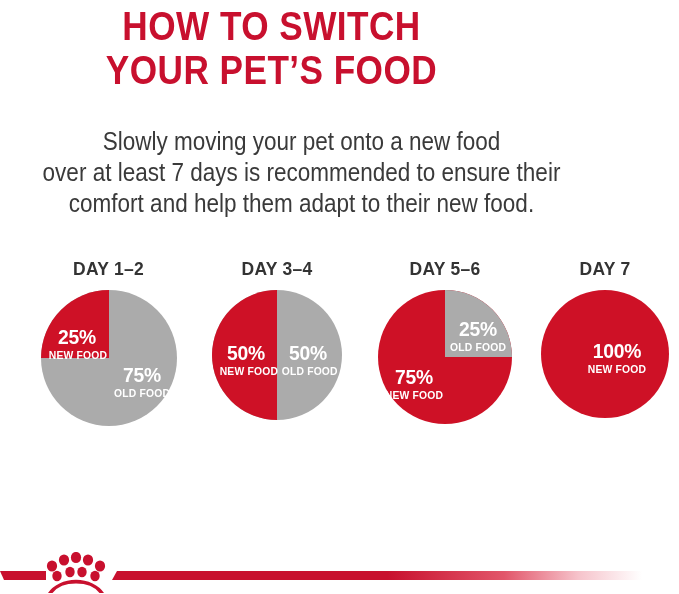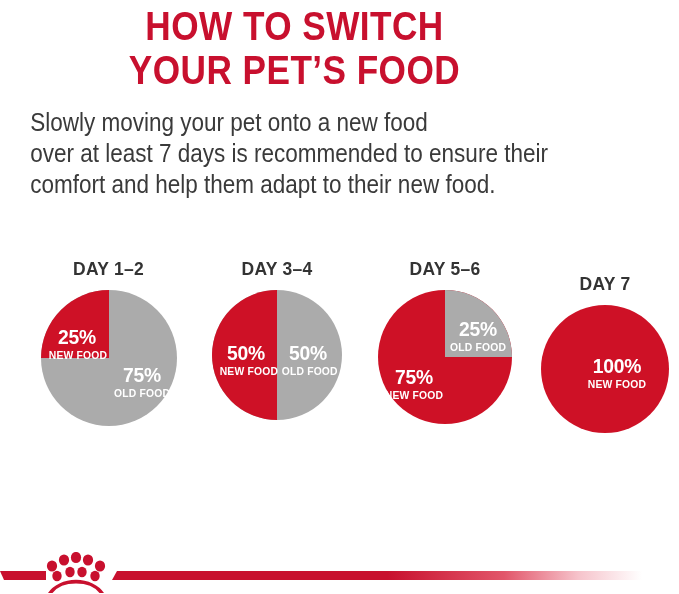--- a/index.html
+++ b/index.html
@@ -16,41 +16,40 @@
     -webkit-font-smoothing: antialiased;
   }
 
   
   .title-block {
     position: absolute;
     top: 4px;
     left: 0;
     width: 543px;
     text-align: center;
-    padding-left: 23px;
   }
   .title-line {
     color: #C8102E;
     font-family: "Liberation Sans", sans-serif;
     font-weight: bold;
     font-size: 40px;
     line-height: 44px;
     letter-spacing: 0.5px;
     transform: scaleX(0.88);
     transform-origin: center center;
     white-space: nowrap;
   }
 
   
   .intro-block {
     position: absolute;
-    top: 107px;
+    top: 126px;
     left: 0;
     width: 603px;
-    text-align: left;
+    text-align: center;
   }
   .intro-line {
     color: #3A3A3A;
     font-family: "Liberation Sans", sans-serif;
     font-weight: normal;
     font-size: 25px;
     line-height: 31px;
     transform: scaleX(0.90);
     transform-origin: center center;
     white-space: nowrap;
@@ -65,21 +64,21 @@
     height: 195px;
   }
   .chart-cell {
     position: absolute;
     top: 0;
     text-align: center;
   }
   .chart-cell.c0 { left: 16px;  width: 185px; }
   .chart-cell.c1 { left: 197px; width: 160px; }
   .chart-cell.c2 { left: 362px; width: 166px; }
-  .chart-cell.c3 { left: 535px; width: 140px; margin-top: 15px; }
+  .chart-cell.c3 { left: 535px; width: 140px; }
 
   .day-label {
     color: #333333;
     font-family: "Liberation Sans", sans-serif;
     font-weight: bold;
     font-size: 19px;
     line-height: 22px;
     letter-spacing: 0.3px;
     transform: scaleX(0.92);
     transform-origin: center center;

